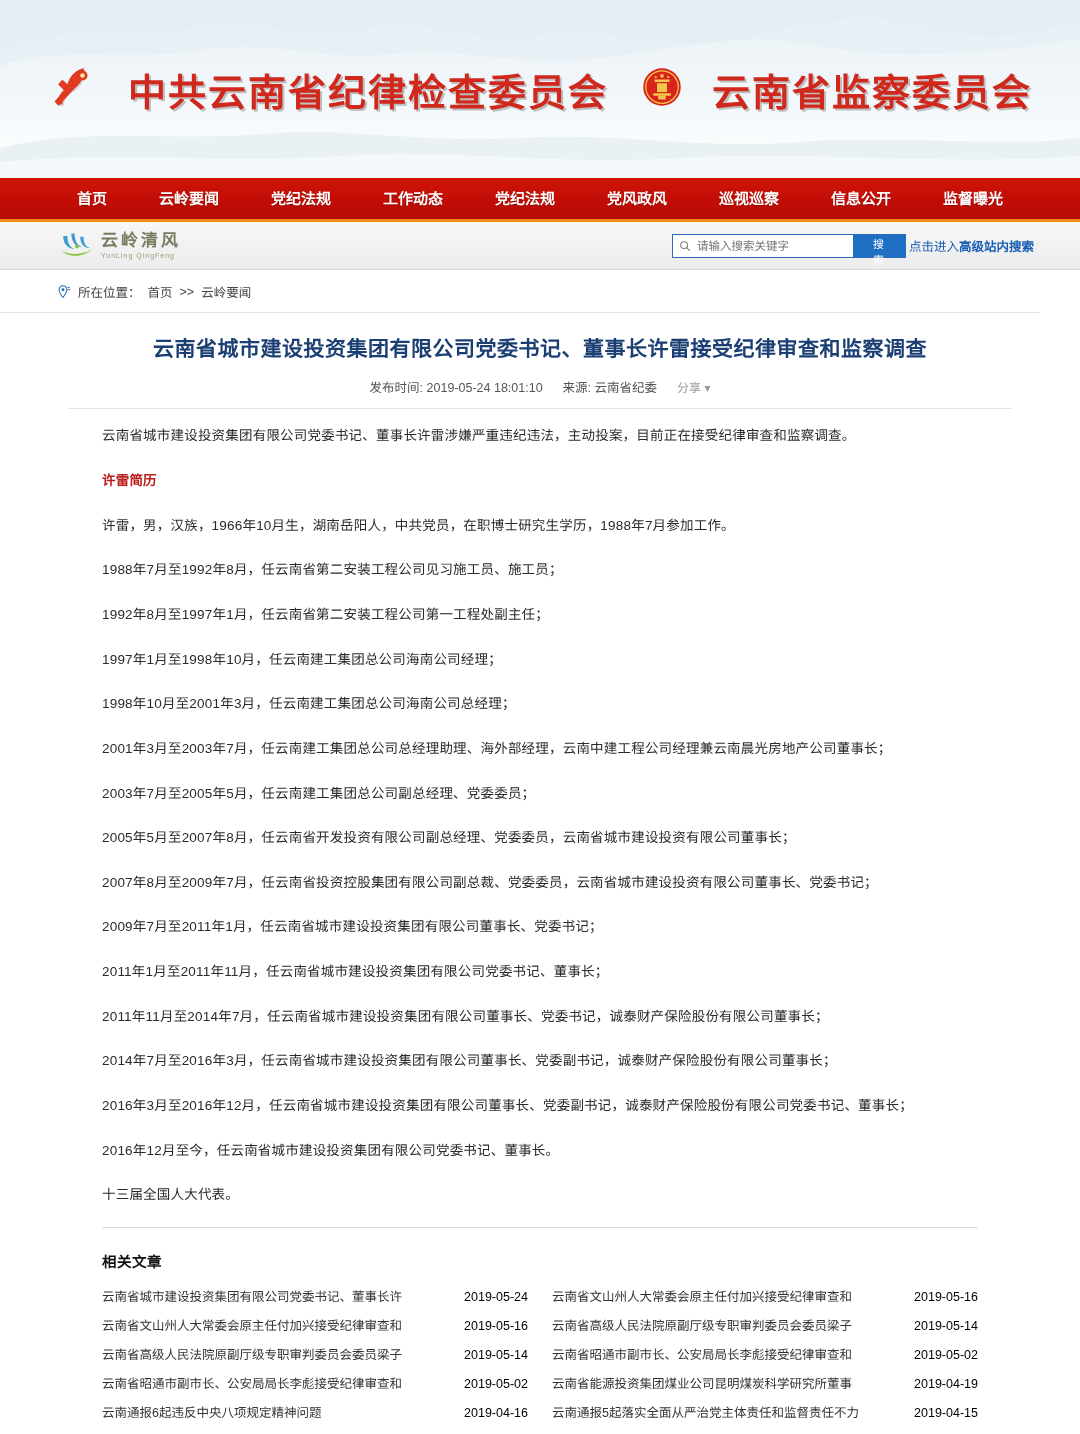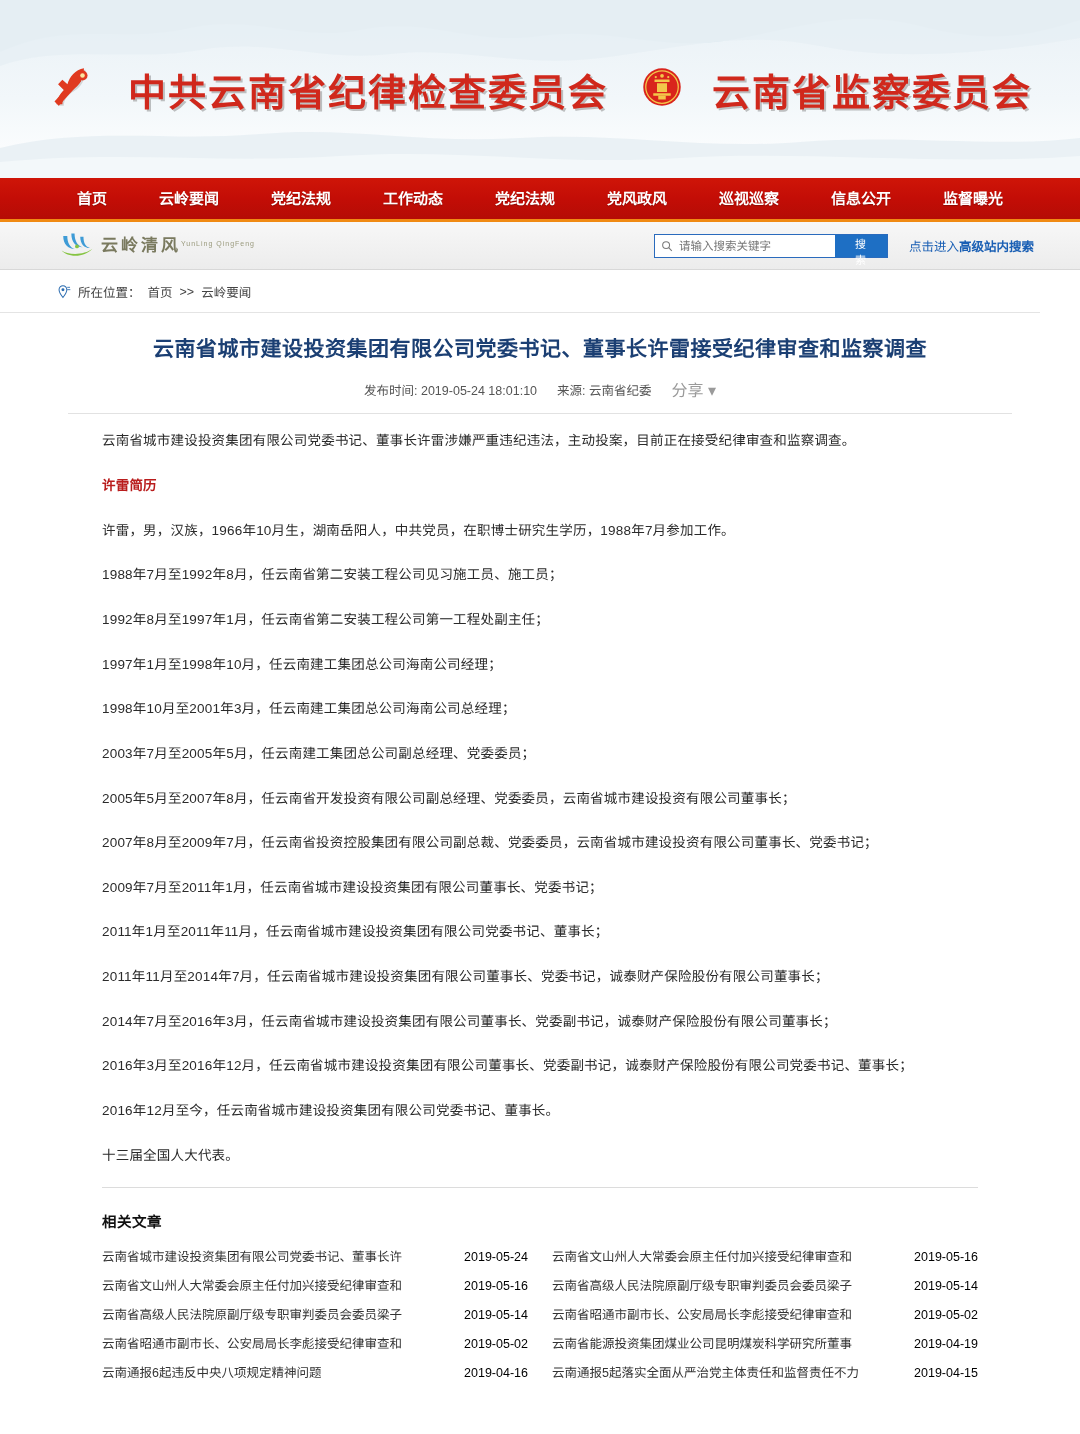--- a/index.html
+++ b/index.html
@@ -76,34 +76,34 @@
   .searchbar {
     height: 48px;
     background: linear-gradient(180deg,#f7f7f7 0%,#ececec 100%);
     border-bottom: 1px solid #d8d8d8;
     display: flex;
     align-items: center;
     padding: 0 46px 0 60px;
   }
   .brand { display: flex; align-items: center; gap: 7px; }
   .brand-mark { flex: 0 0 auto; }
-  .brand-text { display: flex; line-height: 1; }
+  .brand-text { display: flex; flex-direction: column; line-height: 1; }
   .brand-cn {
     font-size: 17px; font-weight: bold; color: #7a7a5f;
     letter-spacing: 3px;
     font-family: "DejaVu Sans","Liberation Sans",sans-serif;
   }
   .brand-en {
     font-size: 7px; color: #9a9a7d; letter-spacing: 1px; margin-top: 3px;
   }
   .search-wrap {
     margin-left: auto;
     display: flex;
     align-items: center;
-    gap: 21px;
+    gap: 3px;
   }
   .search-box {
     display: flex;
     align-items: stretch;
     width: 234px;
     height: 24px;
     border: 1px solid #2a6bbd;
     background: #fff;
   }
   .search-icon { display:flex; align-items:center; padding: 0 4px 0 6px; }
@@ -164,21 +164,21 @@
   .art-meta {
     display: flex;
     align-items: center;
     justify-content: center;
     gap: 20px;
     font-size: 12.5px;
     color: #555;
     padding: 13px 0 12px;
     border-bottom: 1px solid #e2e2e2;
   }
-  .share { color: #9a9a9a; font-size: 16px; cursor: pointer; }
+  .share { color: #9a9a9a; font-size: 12px; cursor: pointer; }
   .art-body { padding: 14px 34px 0 34px; }
   .art-body p {
     font-size: 13.5px;
     color: #2a2a2a;
     line-height: 1.9;
     margin: 0 0 19px 0;
     letter-spacing: .2px;
   }
   .art-body p.h { font-weight: bold; color: #b91c1c; }
 
@@ -336,20 +336,21 @@
     </div>
 
     <div class="art-body">
       <p>云南省城市建设投资集团有限公司党委书记、董事长许雷涉嫌严重违纪违法，主动投案，目前正在接受纪律审查和监察调查。</p>
       <p class="h">许雷简历</p>
       <p>许雷，男，汉族，1966年10月生，湖南岳阳人，中共党员，在职博士研究生学历，1988年7月参加工作。</p>
       <p>1988年7月至1992年8月，任云南省第二安装工程公司见习施工员、施工员；</p>
       <p>1992年8月至1997年1月，任云南省第二安装工程公司第一工程处副主任；</p>
       <p>1997年1月至1998年10月，任云南建工集团总公司海南公司经理；</p>
       <p>1998年10月至2001年3月，任云南建工集团总公司海南公司总经理；</p>
+      <p>2001年3月至2003年7月，任云南建工集团总公司总经理助理、海外部经理，云南中建工程公司经理兼云南晨光房地产公司董事长；</p>
       <p>2003年7月至2005年5月，任云南建工集团总公司副总经理、党委委员；</p>
       <p>2005年5月至2007年8月，任云南省开发投资有限公司副总经理、党委委员，云南省城市建设投资有限公司董事长；</p>
       <p>2007年8月至2009年7月，任云南省投资控股集团有限公司副总裁、党委委员，云南省城市建设投资有限公司董事长、党委书记；</p>
       <p>2009年7月至2011年1月，任云南省城市建设投资集团有限公司董事长、党委书记；</p>
       <p>2011年1月至2011年11月，任云南省城市建设投资集团有限公司党委书记、董事长；</p>
       <p>2011年11月至2014年7月，任云南省城市建设投资集团有限公司董事长、党委书记，诚泰财产保险股份有限公司董事长；</p>
       <p>2014年7月至2016年3月，任云南省城市建设投资集团有限公司董事长、党委副书记，诚泰财产保险股份有限公司董事长；</p>
       <p>2016年3月至2016年12月，任云南省城市建设投资集团有限公司董事长、党委副书记，诚泰财产保险股份有限公司党委书记、董事长；</p>
       <p>2016年12月至今，任云南省城市建设投资集团有限公司党委书记、董事长。</p>
       <p>十三届全国人大代表。</p>

